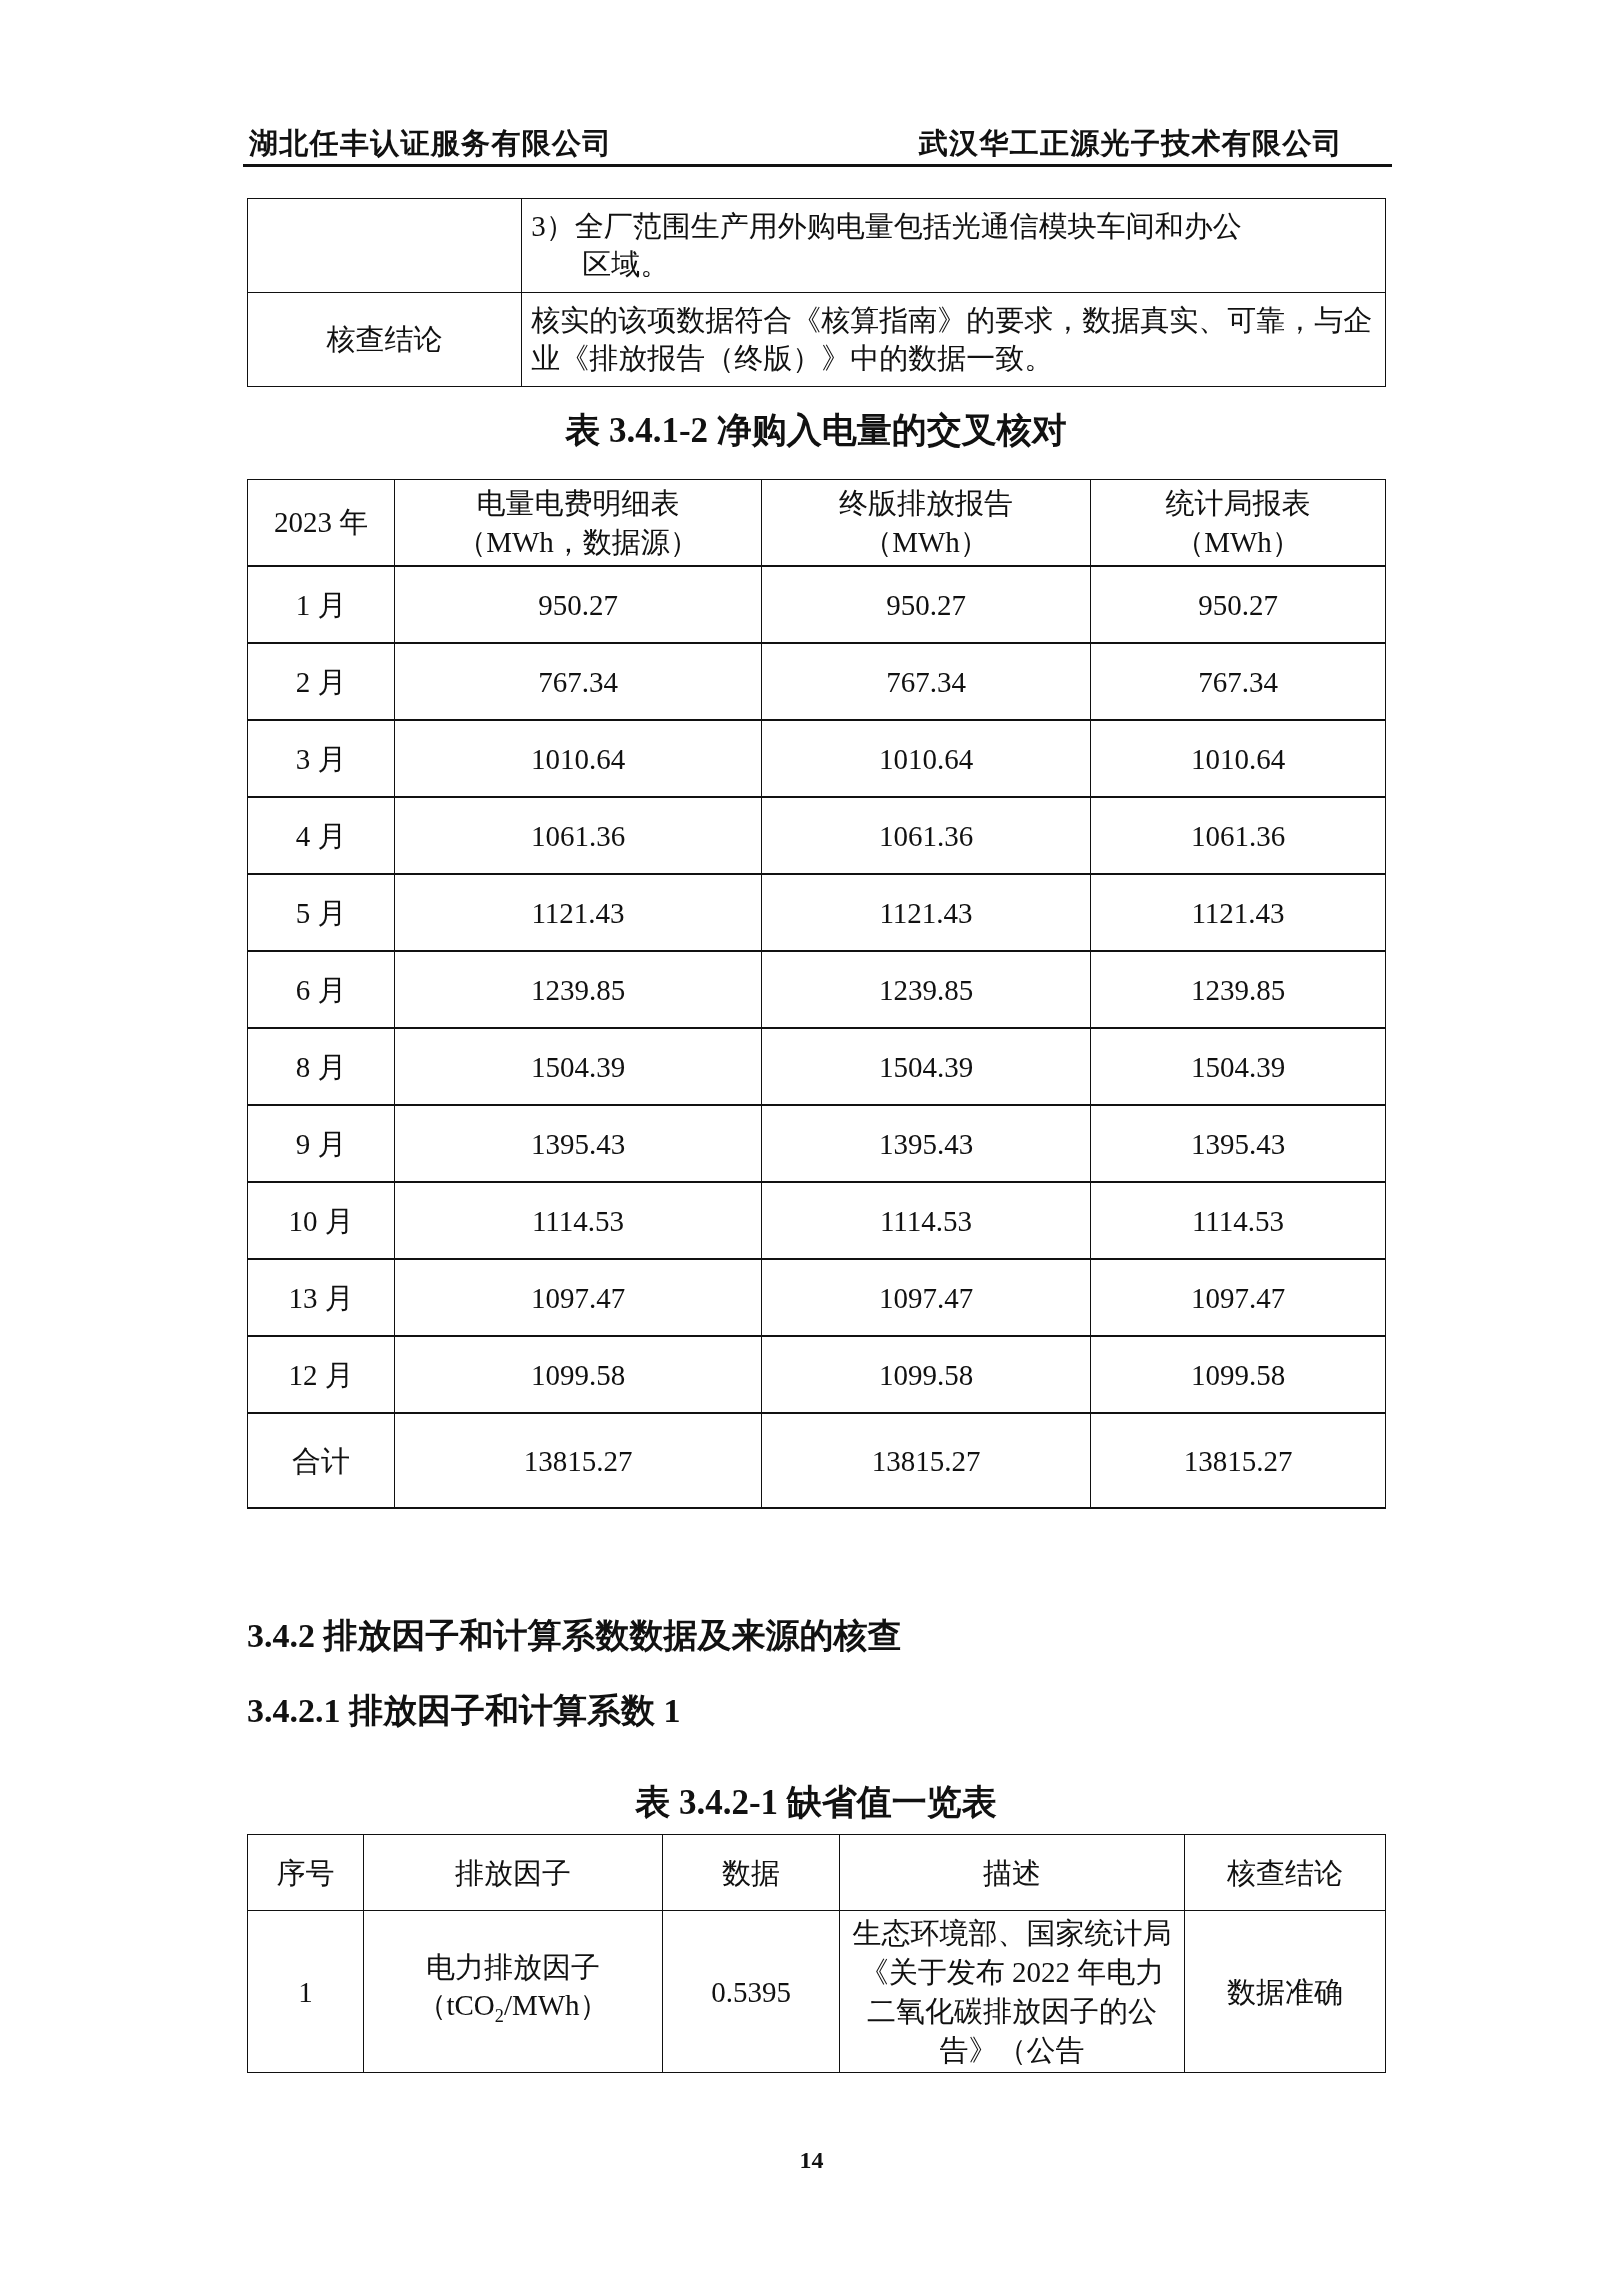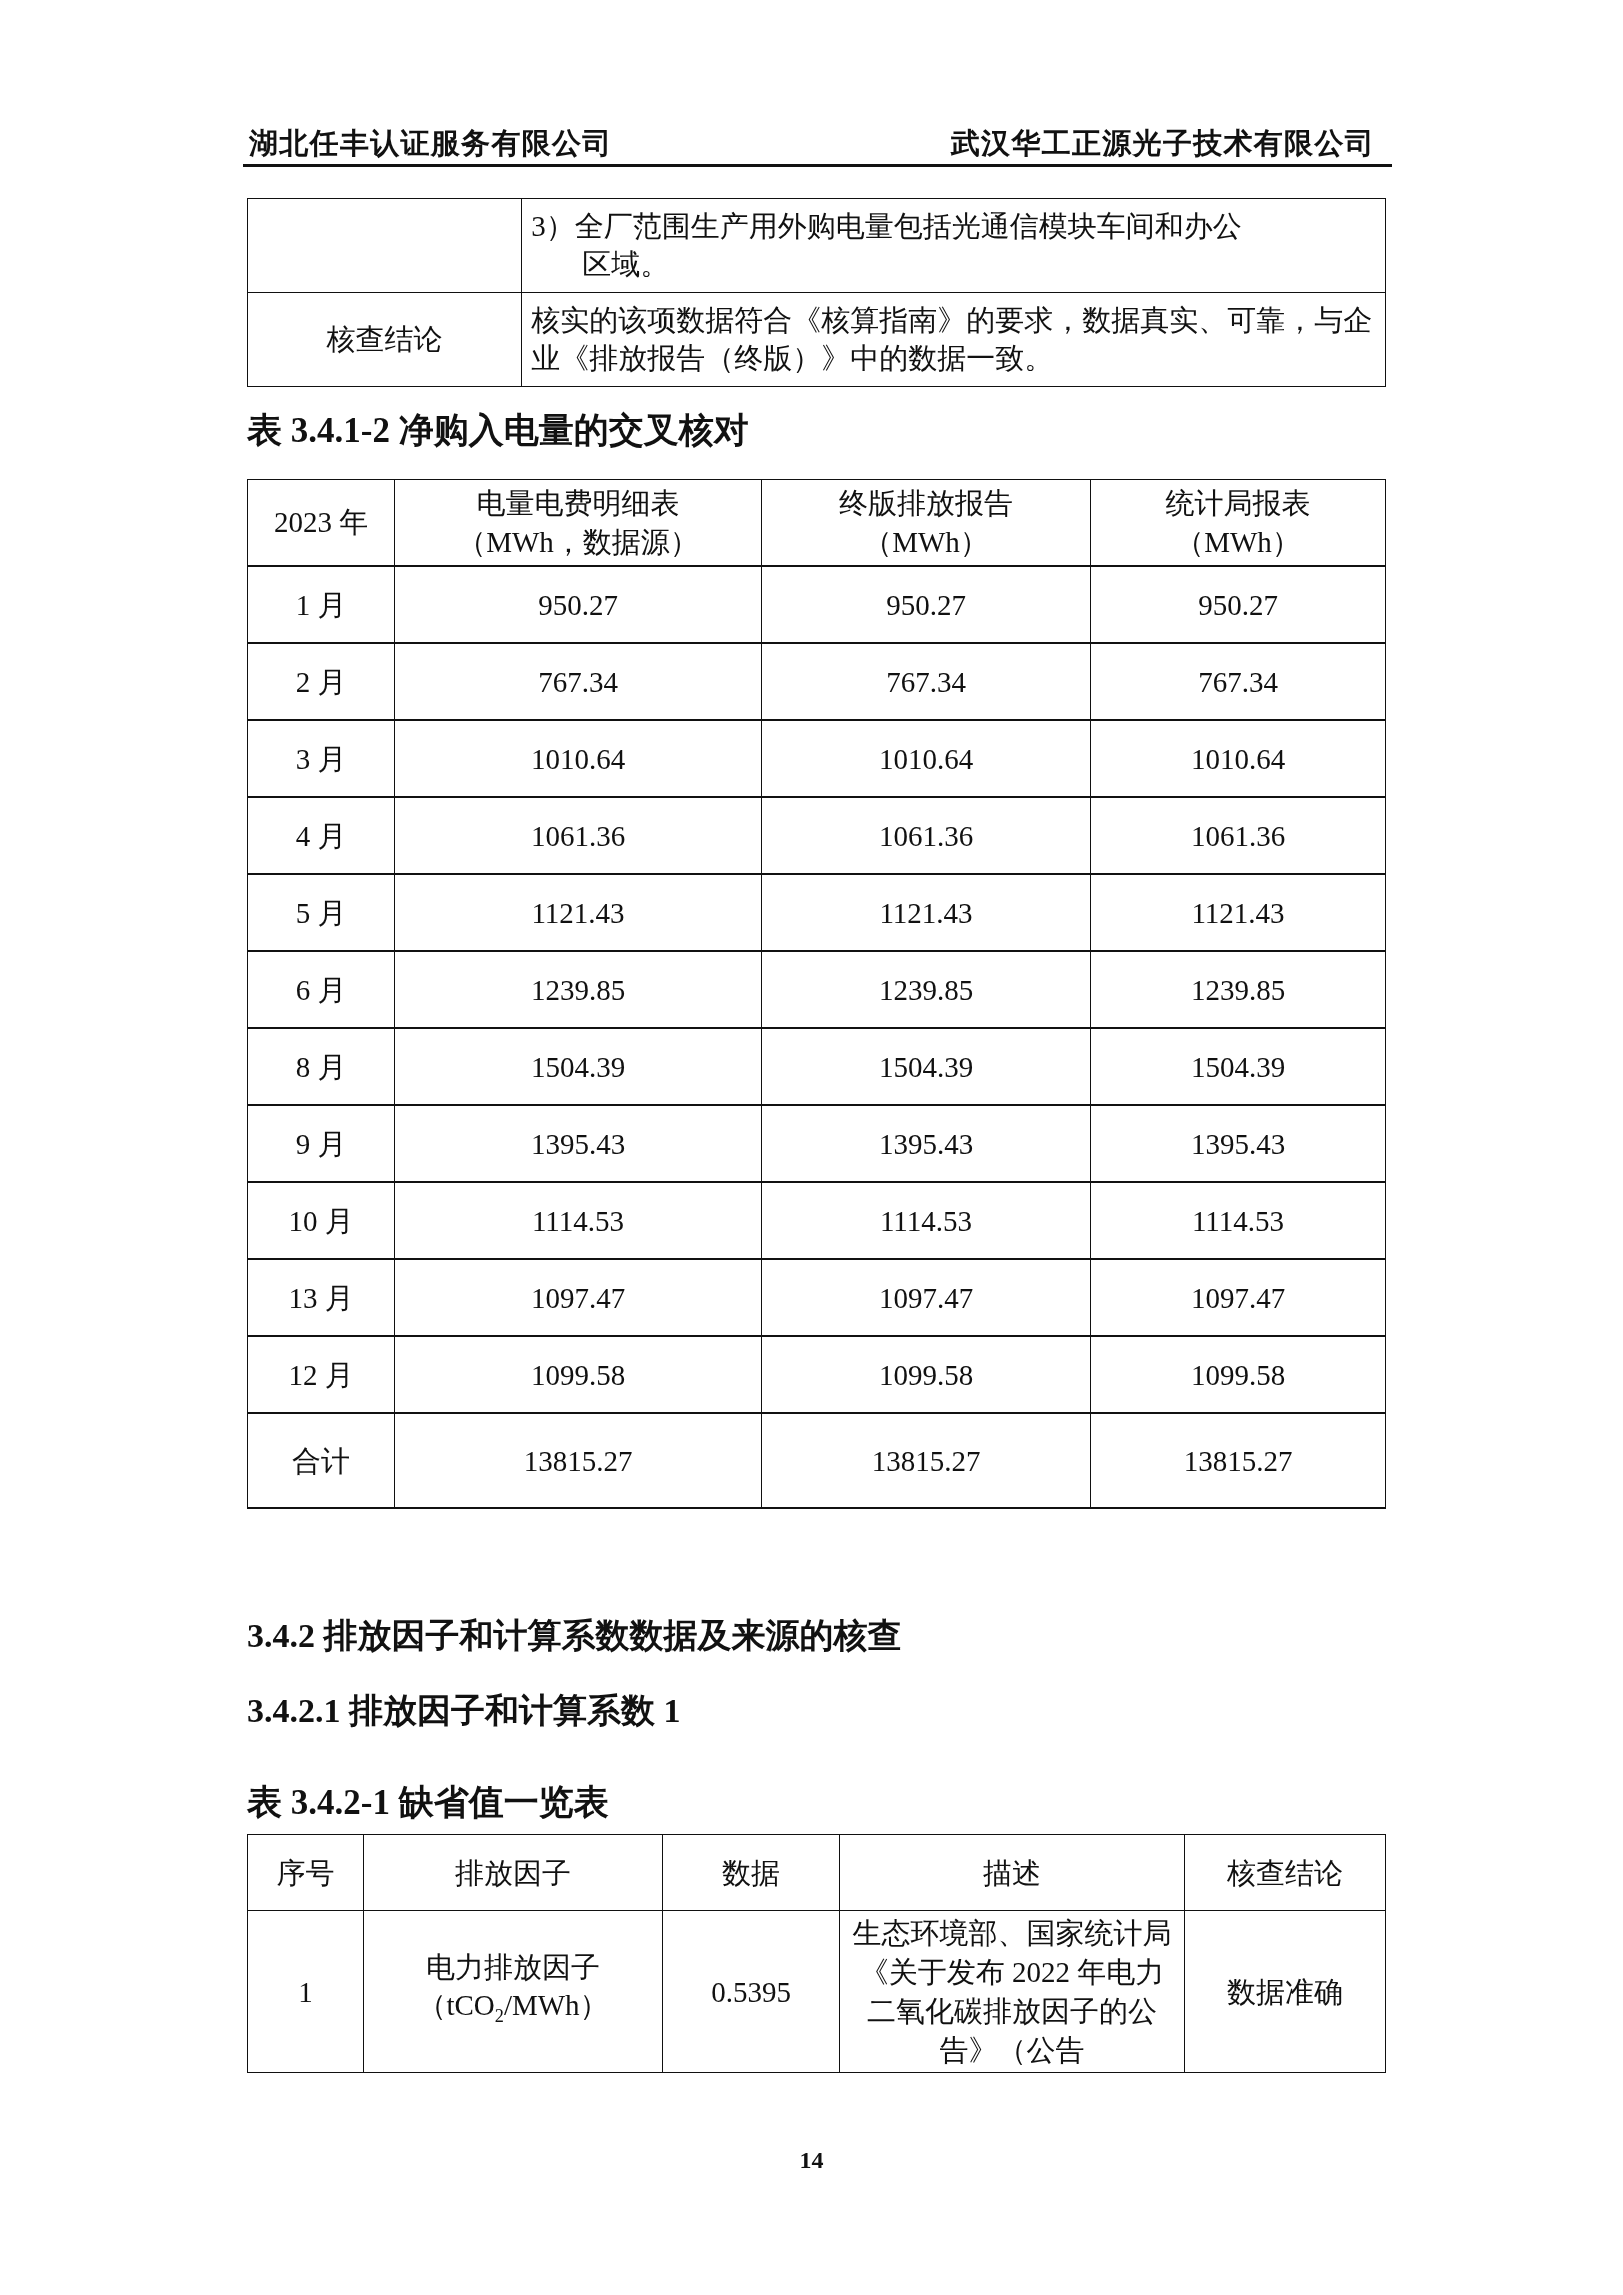--- a/index.html
+++ b/index.html
@@ -1,31 +1,31 @@
 <!DOCTYPE html>
 <html style="font-size:10.5px"><head>
 <meta charset="utf-8">
 <style>
   html, body { margin:0; padding:0; background:#ffffff; }
   body { width:1623px; height:2295px; position:relative; overflow:hidden;
          font-family: "Liberation Serif", "DejaVu Serif", serif; color:#111; }
   .hdr { position:absolute; top:124px; font-size:29px; letter-spacing:1.3px;font-weight:bold; }
   .hdr-left { left:249px; }
-  .hdr-right { right:248px; }
+  .hdr-right { right:280px; }
   .hdr-rule { position:absolute; left:243px; width:1149px; top:164px; height:2.6px; background:#111; }
 
   table { position:absolute; border-collapse:collapse; table-layout:fixed; }
   td, th { border:1.3px solid #111; text-align:center; vertical-align:middle; font-weight:normal;
            font-size:29px; line-height:38px; padding:0 6.5px; }
   .tbl-top { left:247px; top:198px; width:1138px;padding-left:16px; }
   .tbl-top td { height:85px; }
   .tbl-top td.text { text-align:left; padding:3.9px 9.2px; }
   .indent { padding-left:51px; display:block; }
 
-  .caption { position:absolute; left:247px; width:1138px; 
+  .caption { position:absolute; left:247px; width:1138px; text-align:center;
              font-weight:bold; font-size:35px; }
   .heading { position:absolute; left:247px; font-weight:bold; font-size:34px; }
 
   .tbl-main { left:247px; top:479px; width:1138px; }
   .tbl-main thead th { height:85px; line-height:39px; }
   .tbl-main tbody td { height:75px; }
   .tbl-main tbody tr.total td { height:93px; }
   .tbl-main tr { border-bottom:2px solid #111; }
 
   .tbl-def { left:247px; top:1834px; width:1138px; }

